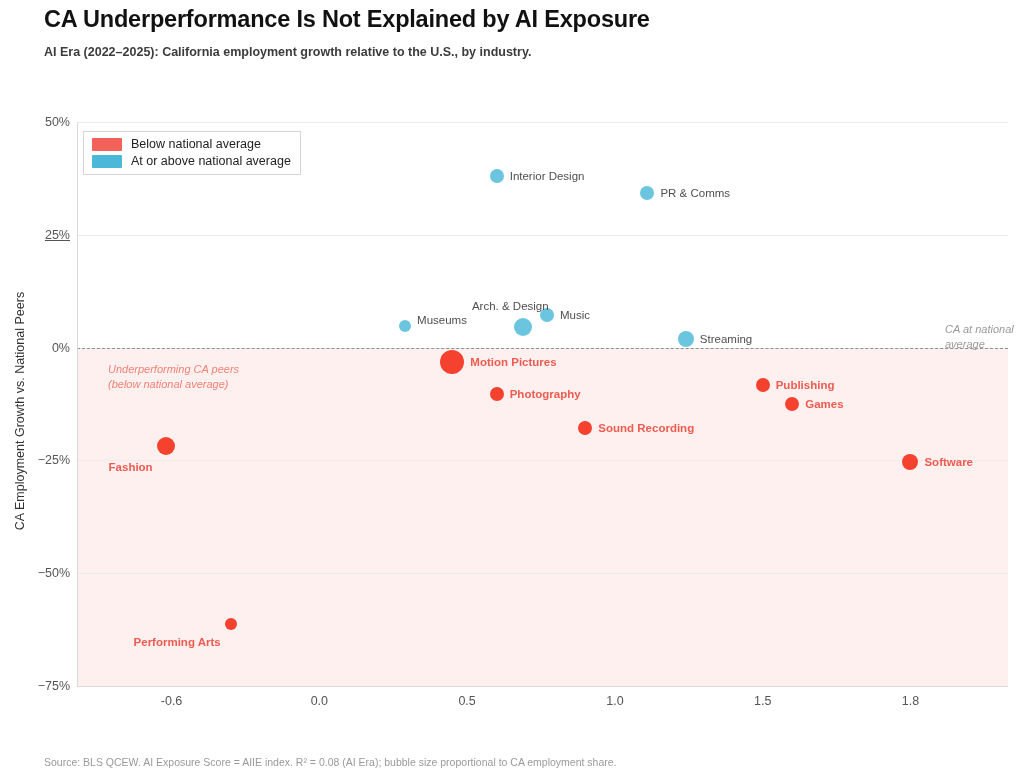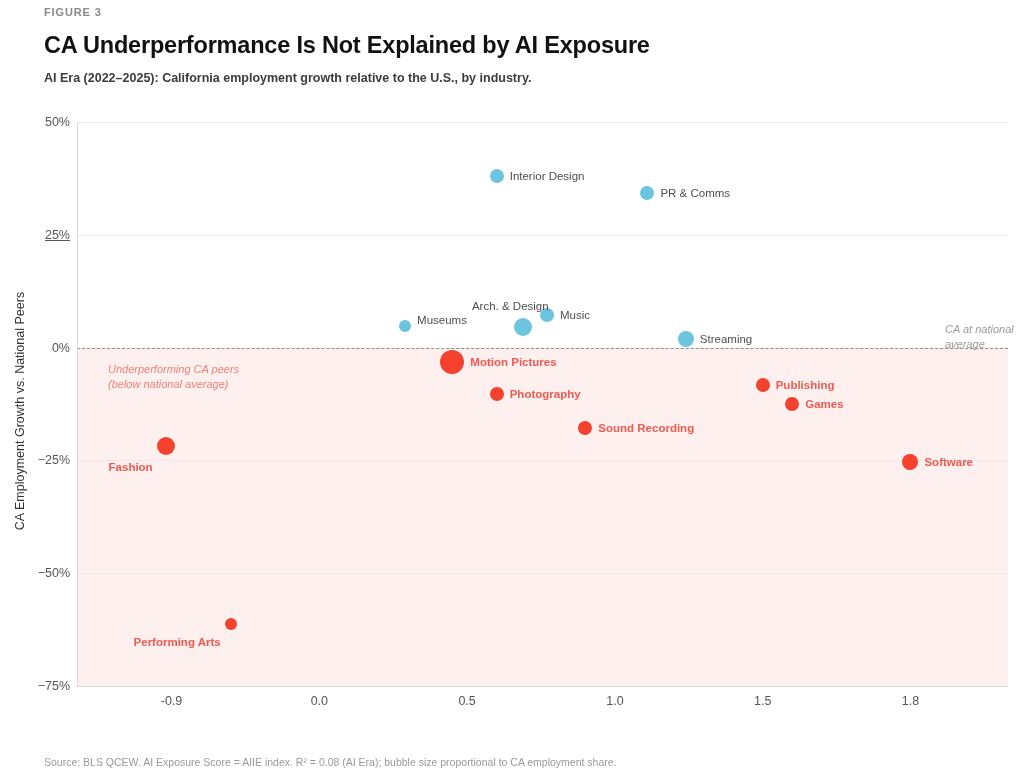--- a/index.html
+++ b/index.html
@@ -219,21 +219,20 @@
     top: 322px;
     color: #9a9a9a;
     text-align: left;
     width: 90px;
   }
 </style>
 </head>
 <body>
 
 <div id="header">
-  <p id="figure-label">FIGURE 3</p>
   <h1 id="chart-title">CA Underperformance Is Not Explained by AI Exposure</h1>
   <p id="chart-subtitle">AI Era (2022–2025): California employment growth relative to the U.S., by industry.</p>
 </div>
 
 <div id="plot-wrap">
 
   <div id="plot-area">
     <div id="neg-region" style="top: 225.6px; height: 338.4px; background: rgb(253, 240, 239);"></div>
     <div id="grid-lines">
         <div class="grid-line" style="top: 0px; background: rgb(236, 234, 234);"></div>
@@ -281,30 +280,40 @@
 
   <div id="y-ticks">
       <div class="y-tick" style="top: 122px;">50%</div>
       <div class="y-tick" style="top: 234.8px; text-decoration: underline;">25%</div>
       <div class="y-tick" style="top: 347.6px;">0%</div>
       <div class="y-tick" style="top: 460.4px;">−25%</div>
       <div class="y-tick" style="top: 573.2px;">−50%</div>
       <div class="y-tick" style="top: 686px;">−75%</div>
     </div>
   <div id="x-ticks">
-      <div class="x-tick" style="left: 171.578px;">-0.9</div>
+      <div class="x-tick" style="left: 171.578px;">-0.6</div>
       <div class="x-tick" style="left: 319.356px;">0.0</div>
       <div class="x-tick" style="left: 467.133px;">0.5</div>
       <div class="x-tick" style="left: 614.911px;">1.0</div>
       <div class="x-tick" style="left: 762.689px;">1.5</div>
       <div class="x-tick" style="left: 910.467px;">1.8</div>
     </div>
 
   <div id="y-axis-title">CA Employment Growth vs. National Peers</div>
 
+  <div id="legend">
+    <div class="legend-row">
+      <span class="legend-swatch" style="background: rgb(244, 97, 90);"></span>
+      <span class="legend-text">Below national average</span>
+    </div>
+    <div class="legend-row">
+      <span class="legend-swatch" style="background: rgb(75, 184, 218);"></span>
+      <span class="legend-text">At or above national average</span>
+    </div>
+  </div>
 
   <div class="annotation" id="ann-underperform">Underperforming CA peers
 (below national average)</div>
   <div class="annotation" id="ann-national">CA at national
 average</div>
 </div>
 
 <div id="source-note">Source: BLS QCEW. AI Exposure Score = AIIE index. R² = 0.08 (AI Era); bubble size proportional to CA employment share.</div>
 
 </body></html>

